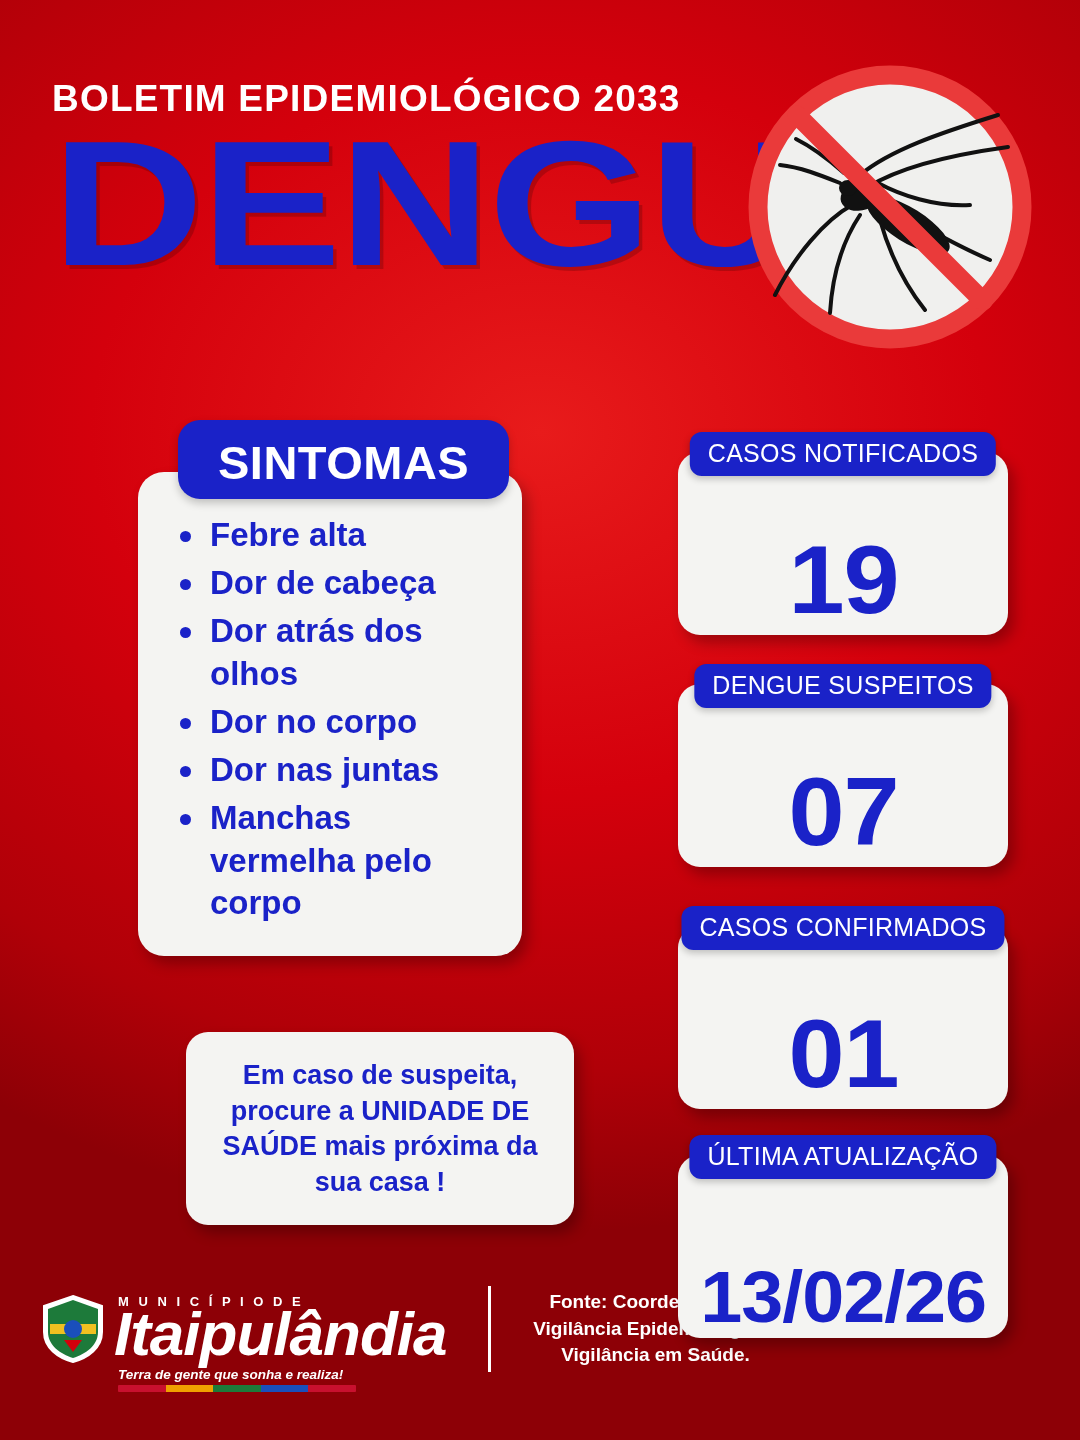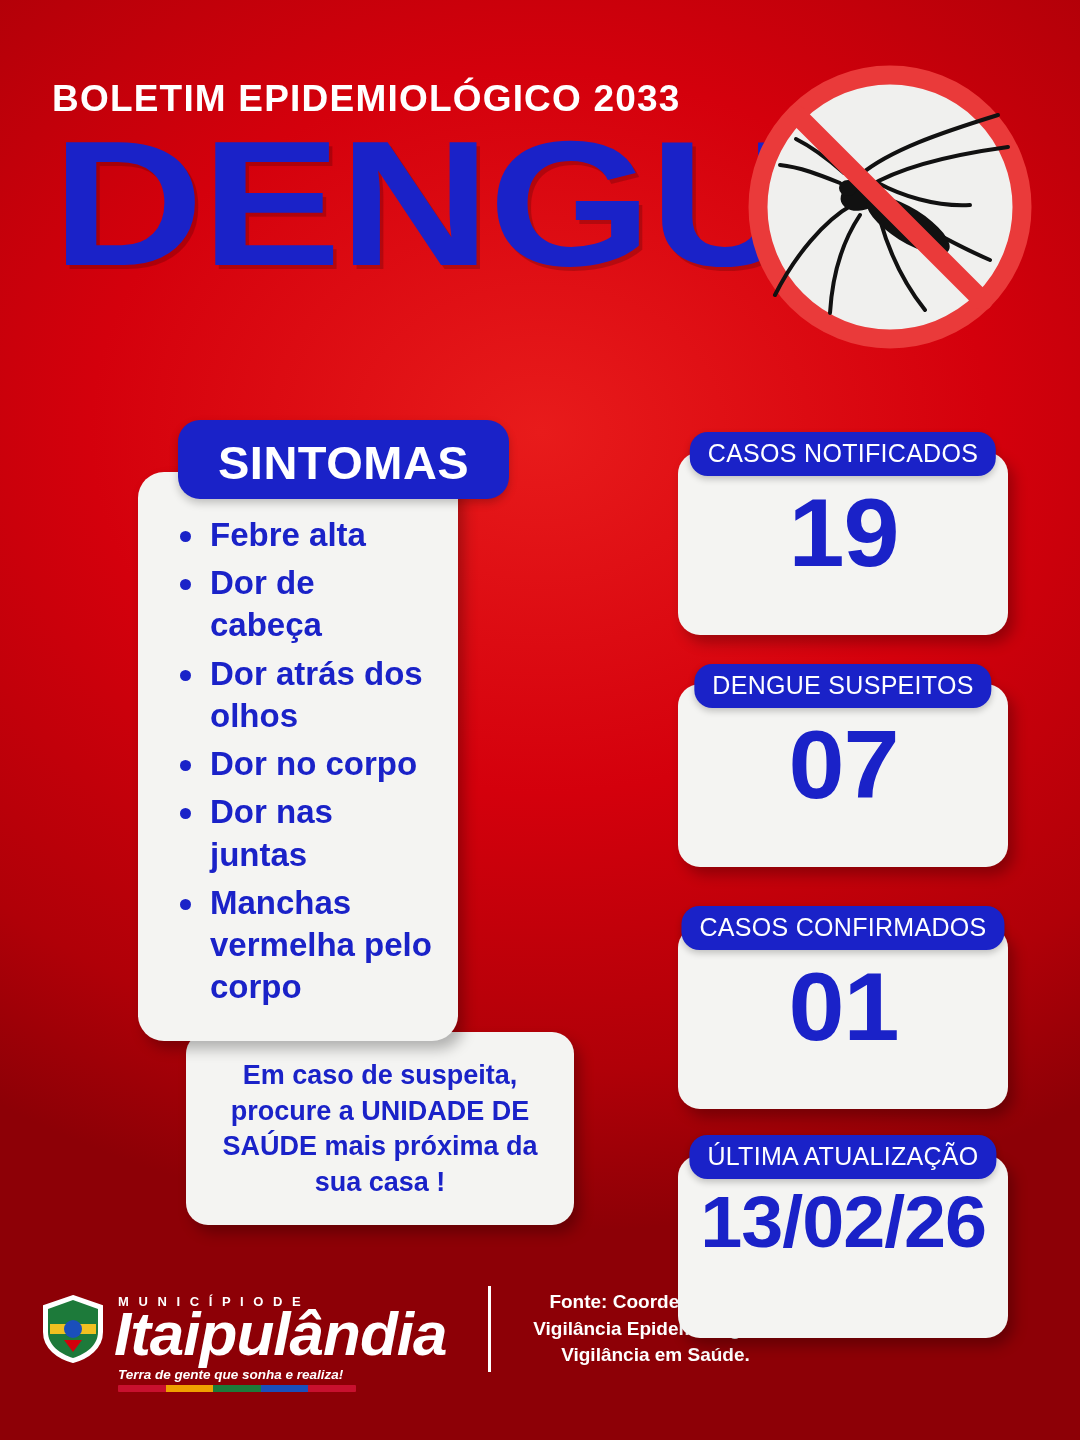--- a/index.html
+++ b/index.html
@@ -73,21 +73,21 @@
     font-size: 47px;
     font-weight: bold;
     letter-spacing: 0.5px;
     z-index: 3;
     box-shadow: 0 4px 8px rgba(0,0,0,0.22);
   }
   .sintomas-card {
     position: absolute;
     left: 0;
     top: 52px;
-    width: 320px;
+    width: 384px;
     min-height: 430px;
     background: #f4f4f2;
     border-radius: 26px;
     box-shadow: 6px 8px 14px rgba(0,0,0,0.28);
     padding: 42px 26px 26px 26px;
     z-index: 1;
   }
   .sintomas-card ul {
     list-style: none;
   }
@@ -134,40 +134,40 @@
     position: absolute;
     width: 330px;
   }
   .stat .label {
     position: absolute;
     left: 50%;
     transform: translateX(-50%);
     top: 0;
     background: #1a22c8;
     color: #ffffff;
-    border-radius: 18px;
+    border-radius: 12px;
     padding: 7px 18px 8px 18px;
     font-size: 25px;
     font-weight: normal;
     letter-spacing: 0.3px;
     white-space: nowrap;
     z-index: 3;
     box-shadow: 0 3px 7px rgba(0,0,0,0.22);
   }
   .stat .box {
     position: absolute;
     top: 20px;
     left: 0;
     width: 330px;
     height: 183px;
     background: #f4f4f2;
     border-radius: 22px;
     box-shadow: 6px 8px 14px rgba(0,0,0,0.28);
     display: flex;
-    align-items: flex-start;
+    align-items: flex-end;
     justify-content: center;
     z-index: 1;
   }
   .stat .value {
     color: #1a22c8;
     font-size: 96px;
     font-weight: bold;
     letter-spacing: -1px;
     padding-top: 26px;
     transform: scaleX(1.05);

